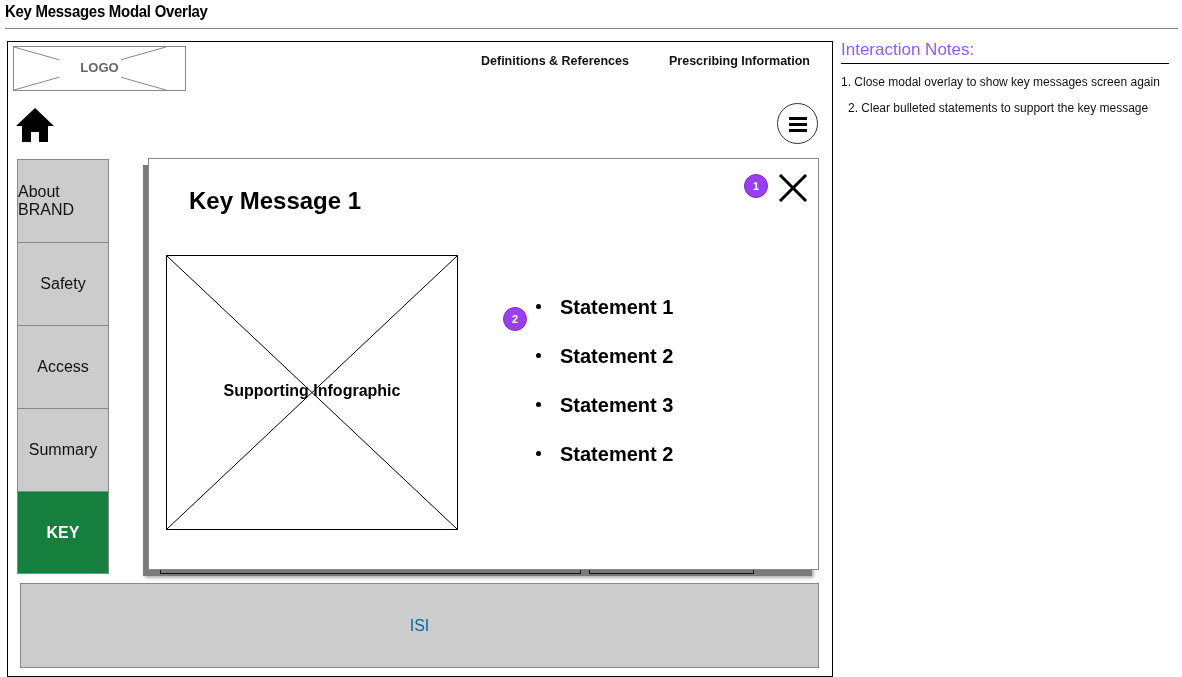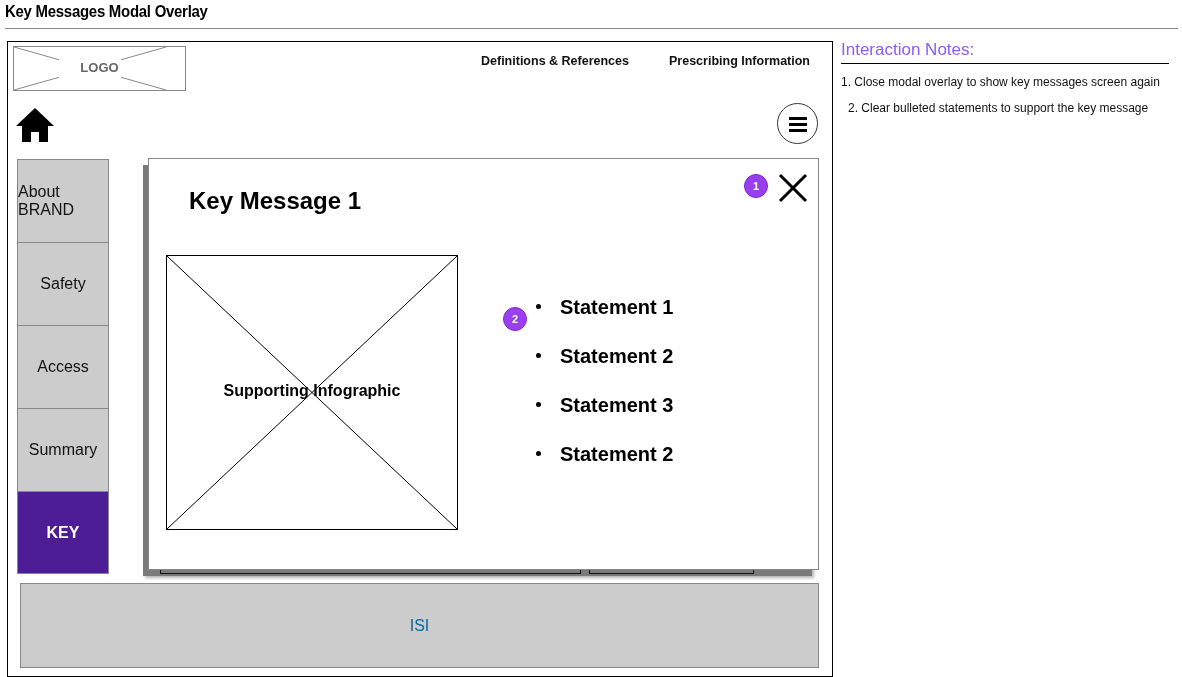--- a/index.html
+++ b/index.html
@@ -19,21 +19,21 @@
   .link-defs { left: 481px; }
   .link-pi { left: 669px; }
 
   .home-icon { position: absolute; left: 15px; top: 107px; width: 40px; height: 36px; }
   .menu-btn { position: absolute; left: 777px; top: 103px; width: 41px; height: 41px; border: 1px solid #333; border-radius: 50%; background: #fff; }
   .menu-btn .bar { position: absolute; left: 11px; width: 18px; height: 2.5px; background: #000; }
 
   .nav { position: absolute; left: 17px; top: 159px; width: 115px; }
   .nav-item { position: relative; width: 92px; height: 83px; background: #cccccc; border: 1px solid #888; border-bottom: none; display: flex; align-items: center; justify-content: center; font-size: 16px; color: #111; cursor: pointer; }
   .nav-item:last-child { border-bottom: 1px solid #888; }
-  .nav-item.active { background: #4c1d95; color: #fff; font-weight: bold; font-size: 16px; }
+  .nav-item.active { background: #15803d; color: #fff; font-weight: bold; font-size: 16px; }
 
   .bg-shadow { position: absolute; left: 143px; top: 165px; width: 669px; height: 411px; background: #7a7a7a; box-shadow: 2px 2px 3px rgba(0,0,0,0.3); }
   .under-box { position: absolute; top: 560px; height: 14px; border: 1px solid #111; border-top: none; background: transparent; }
   .under-box-1 { left: 160px; width: 421px; }
   .under-box-2 { left: 589px; width: 165px; }
 
   .modal { position: absolute; left: 148px; top: 158px; width: 671px; height: 412px; background: #fff; border: 1px solid #888; }
   .modal-title { position: absolute; left: 16px; top: 28px; font-size: 24px; font-weight: bold; white-space: nowrap; margin-left: 24px; }
   .close-btn { position: absolute; left: 627px; top: 12px; width: 34px; height: 34px; cursor: pointer; }
   .badge { position: absolute; width: 24px; height: 24px; border-radius: 50%; background: #9a3ff0; border: 1px solid #7a2ad0; color: #fff; font-size: 11px; font-weight: bold; display: flex; align-items: center; justify-content: center; }

